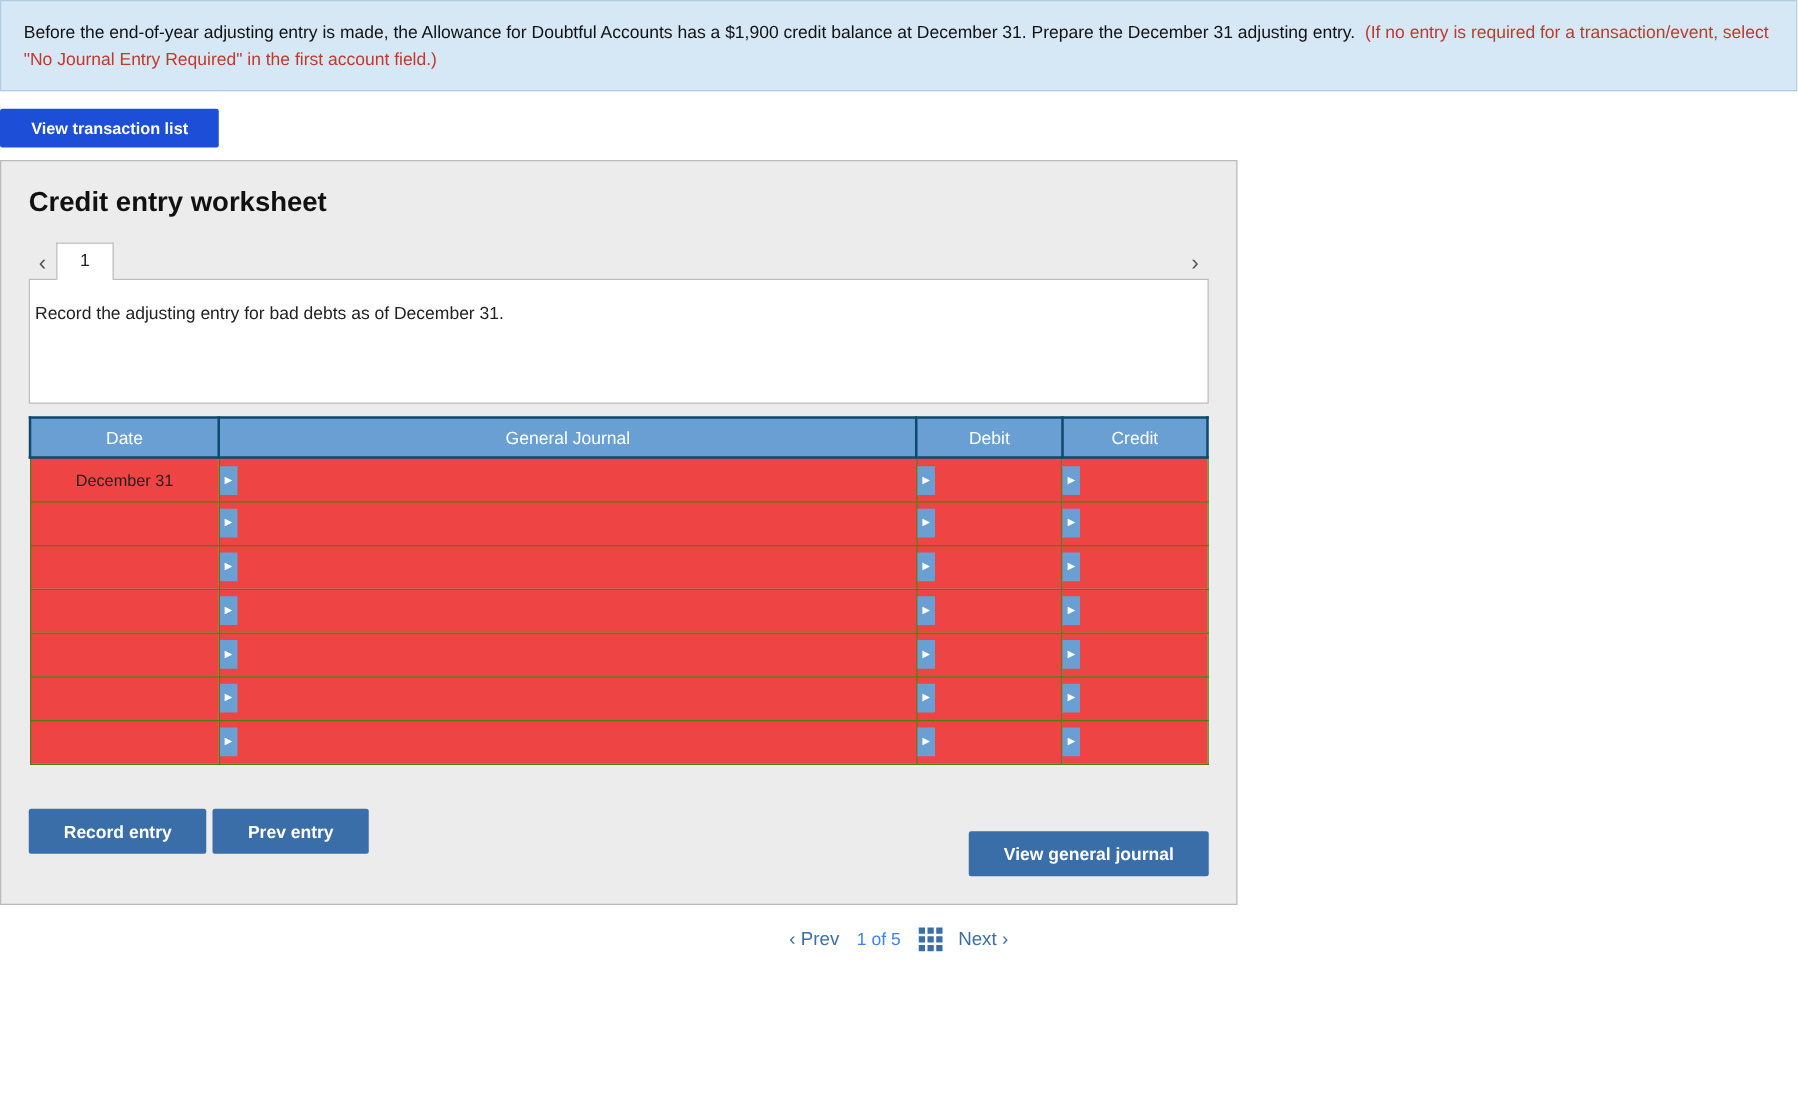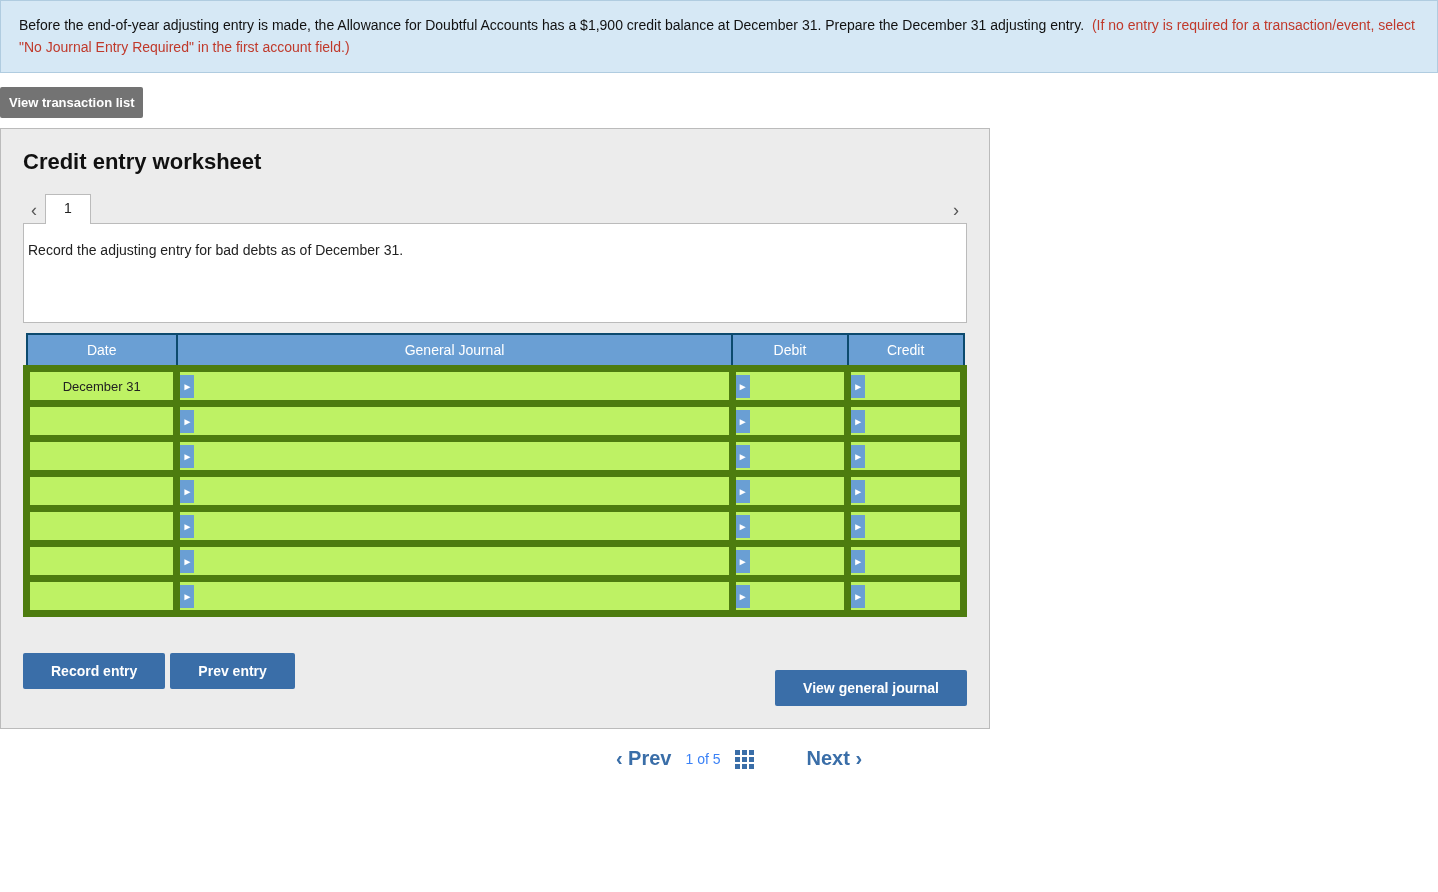--- a/index.html
+++ b/index.html
@@ -20,25 +20,25 @@
       font-size: 14px;
       color: #111;
     }
 
     .instruction-box .conditional-note {
       color: #c0392b;
     }
 
     .view-transaction-btn {
       display: inline-block;
-      background: #737373;
+      background: #1d4ed8;
       color: #fff;
       font-weight: bold;
       font-size: 13px;
-      padding: 8px 9px;
+      padding: 8px 25px;
       border: none;
       cursor: pointer;
       margin: 14px 0 10px 0;
       border-radius: 2px;
     }
 
     .worksheet-container {
       border: 1px solid #bbb;
       background: #ececec;
       padding: 20px 22px 22px 22px;
@@ -120,24 +120,24 @@
       border: 2px solid #0c4a6e;
       text-align: center;
     }
 
     .journal-table thead tr th.date-col { width: 130px; }
     .journal-table thead tr th.gj-col { width: 480px; }
     .journal-table thead tr th.debit-col { width: 100px; }
     .journal-table thead tr th.credit-col { width: 100px; }
 
     .journal-table tbody tr td {
-      border: 7px solid #4d7c0f;
+      border: 1px solid #4d7c0f;
       padding: 0;
       height: 35px;
-      background: #bef264;
+      background: #ef4444;
     }
 
     .journal-table tbody tr td.date-cell {
       text-align: center;
       font-size: 13px;
       padding: 4px 8px;
       vertical-align: middle;
     }
 
     .journal-table tbody tr td input {
@@ -214,24 +214,23 @@
 
     .pagination-row .page-info {
       color: #3b82f6;
       font-size: 14px;
     }
 
     .pagination-btn {
       background: none;
       border: none;
       color: #3a6ea8;
-      font-size: 20px;
+      font-size: 15px;
       cursor: pointer;
-      font-weight: bold;
-      margin-left: 40px;
+      font-weight: normal;
     }
 
     .grid-icon {
       display: inline-grid;
       grid-template-columns: 1fr 1fr 1fr;
       gap: 2px;
       width: 18px;
       height: 18px;
       vertical-align: middle;
     }

